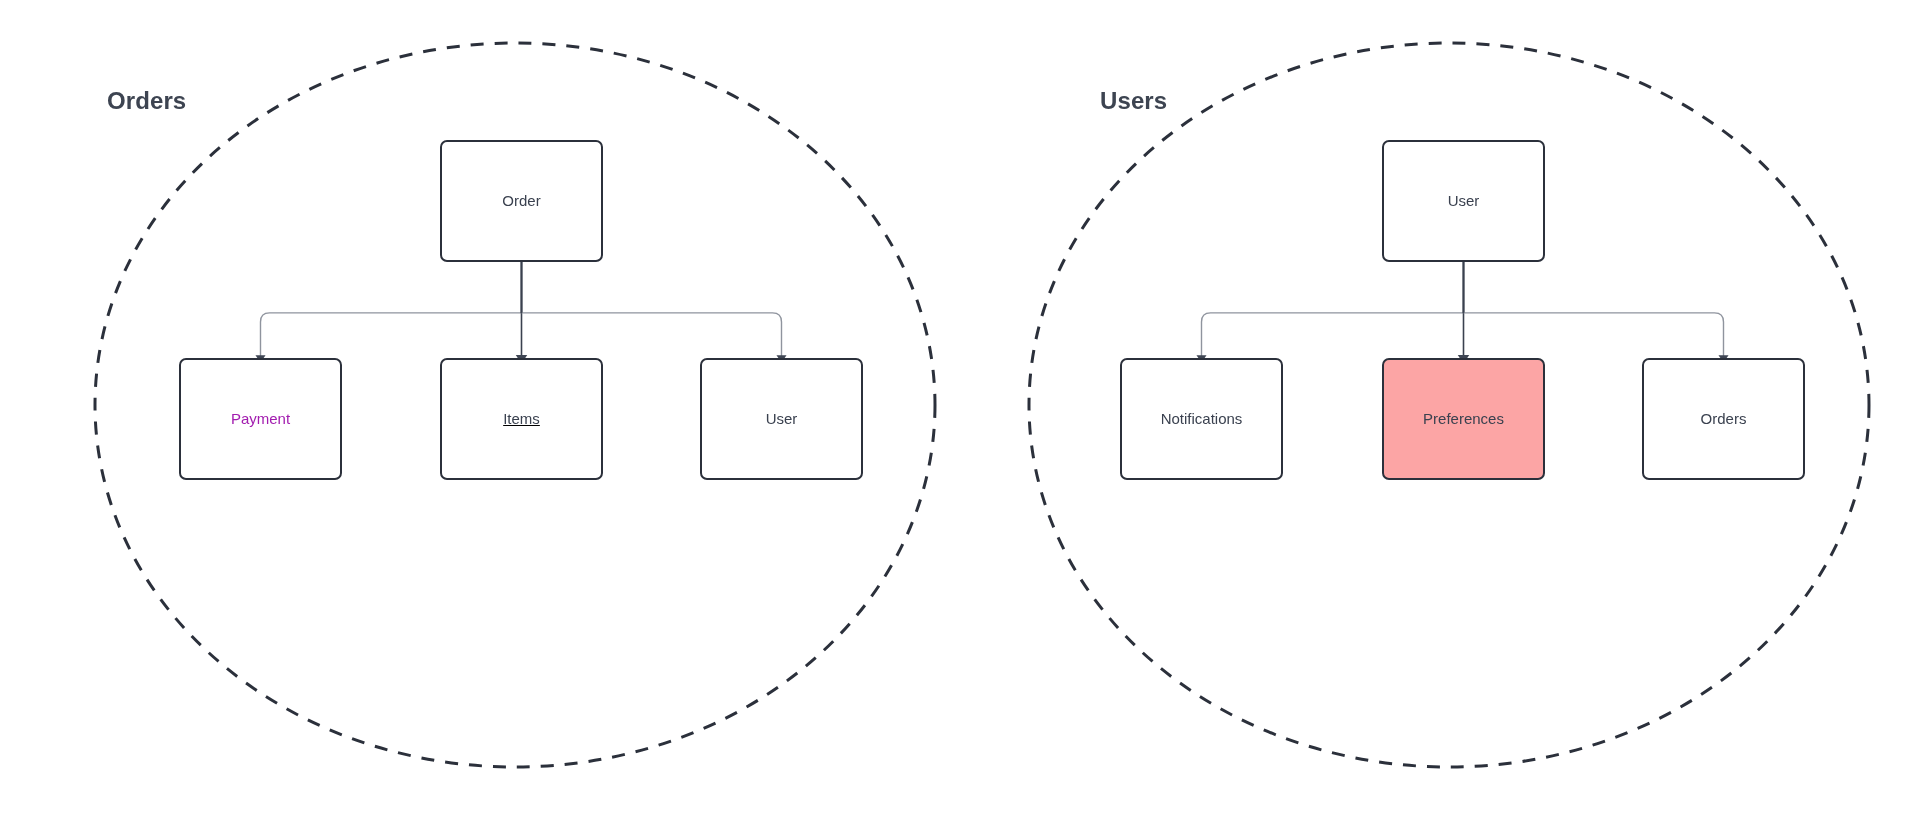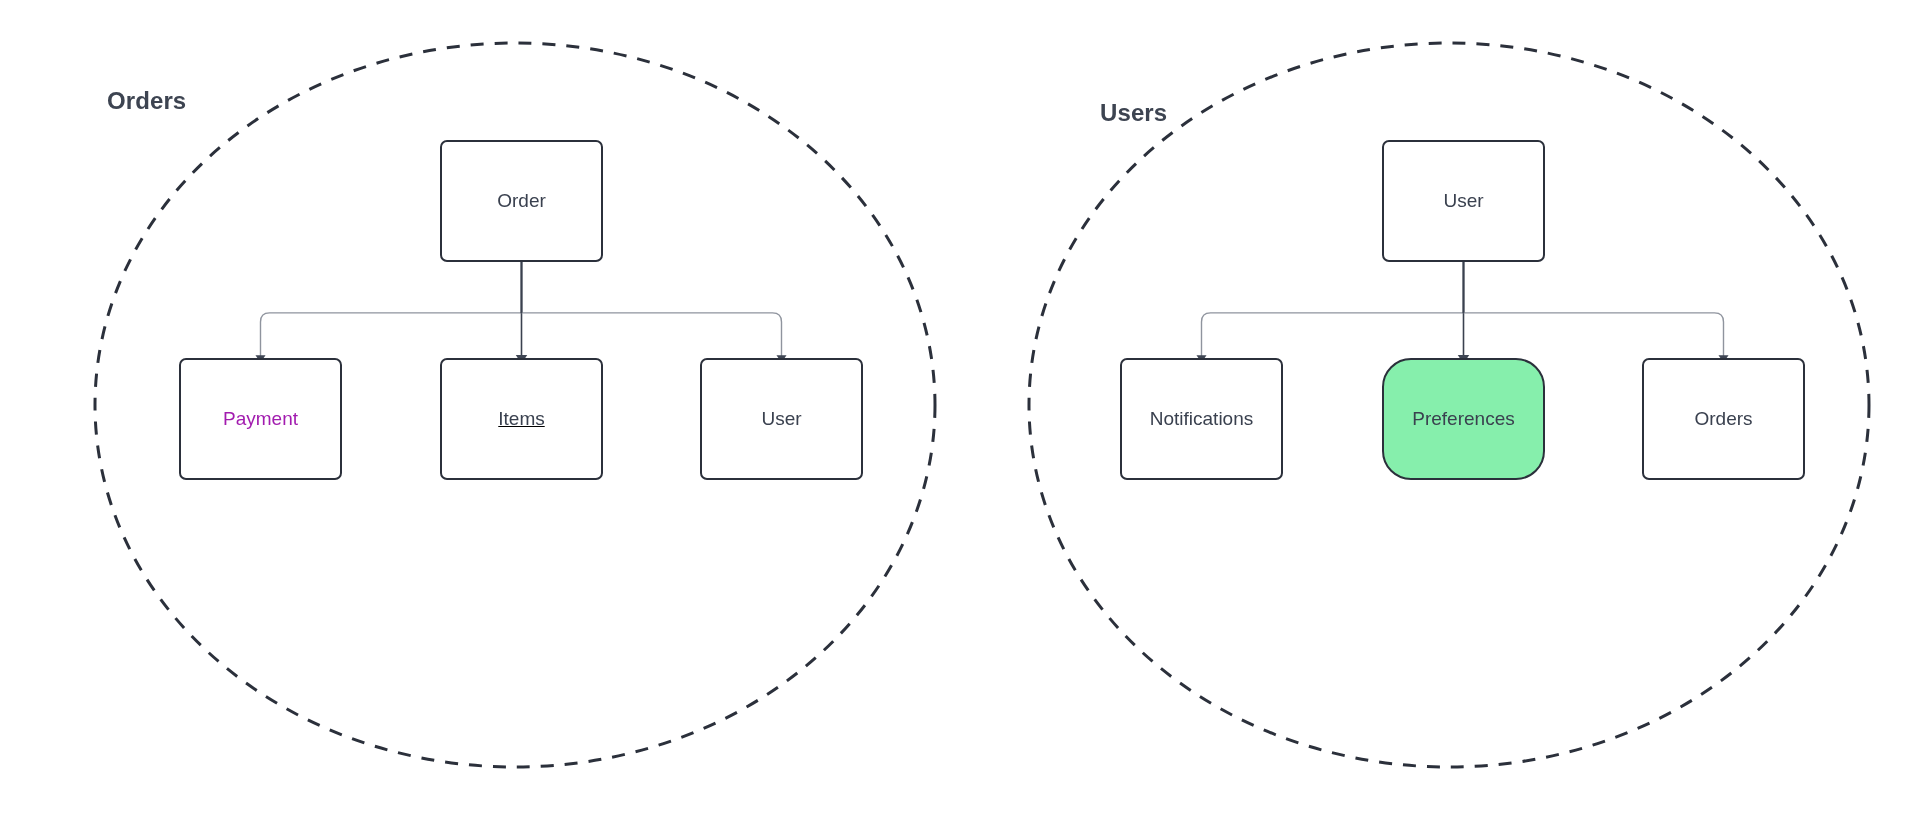--- a/index.html
+++ b/index.html
@@ -39,21 +39,21 @@
     position: absolute;
     box-sizing: border-box;
     background: #ffffff;
     border: 2px solid #2b303b;
     border-radius: 7px;
     display: flex;
     align-items: center;
     justify-content: center;
   }
   .node-label {
-    font-size: 19px;
+    font-size: 15px;
     color: #3a414f;
     text-align: left;
     line-height: 1.2;
     white-space: nowrap;
   }
 </style>
 </head>
 <body>
 
 <div id="canvas">
@@ -89,42 +89,42 @@
         </g>
         <g>
           <path d="M1463.5,312.88 L1714.5,312.88 Q1723.5,312.88 1723.5,321.88 L1723.5,357" fill="none" stroke="#8f949e" stroke-width="1.4" marker-end="url(#arrow)"></path>
           <path d="M1463.5,262 L1463.5,312.88" fill="none" stroke="#3a414f" stroke-width="1.6"></path>
         </g>
       </g>
   </svg>
 
   <div id="label-group">
       <div class="group-label" style="left: 107px; top: 87px;">Orders</div>
-      <div class="group-label" style="left: 1100px; top: 87px; margin-top: 12px;">Users</div>
+      <div class="group-label" style="left: 1100px; top: 87px;">Users</div>
     </div>
   <div id="node-group">
       <div class="node" style="left: 440px; top: 140px; width: 163px; height: 122px; border-color: rgb(43, 48, 59); background: rgb(255, 255, 255);">
         <span class="node-label" style="color: rgb(58, 65, 79);">Order</span>
       </div>
       <div class="node" style="left: 179px; top: 358px; width: 163px; height: 122px; border-color: rgb(43, 48, 59); background: rgb(255, 255, 255);">
         <span class="node-label" style="color: #a21caf;">Payment</span>
       </div>
       <div class="node" style="left: 440px; top: 358px; width: 163px; height: 122px; border-color: rgb(43, 48, 59); background: rgb(255, 255, 255); text-decoration: underline;">
         <span class="node-label" style="color: rgb(58, 65, 79);">Items</span>
       </div>
       <div class="node" style="left: 700px; top: 358px; width: 163px; height: 122px; border-color: rgb(43, 48, 59); background: rgb(255, 255, 255);">
         <span class="node-label" style="color: rgb(58, 65, 79);">User</span>
       </div>
       <div class="node" style="left: 1382px; top: 140px; width: 163px; height: 122px; border-color: rgb(43, 48, 59); background: rgb(255, 255, 255);">
         <span class="node-label" style="color: rgb(58, 65, 79);">User</span>
       </div>
       <div class="node" style="left: 1120px; top: 358px; width: 163px; height: 122px; border-color: rgb(43, 48, 59); background: rgb(255, 255, 255);">
         <span class="node-label" style="color: rgb(58, 65, 79);">Notifications</span>
       </div>
-      <div class="node" style="left: 1382px; top: 358px; width: 163px; height: 122px; border-color: rgb(43, 48, 59); background: #86efac; border-radius: 29px;">
+      <div class="node" style="left: 1382px; top: 358px; width: 163px; height: 122px; border-color: rgb(43, 48, 59); background: #fca5a5;">
         <span class="node-label" style="color: rgb(58, 65, 79);">Preferences</span>
       </div>
       <div class="node" style="left: 1642px; top: 358px; width: 163px; height: 122px; border-color: rgb(43, 48, 59); background: rgb(255, 255, 255);">
         <span class="node-label" style="color: rgb(58, 65, 79);">Orders</span>
       </div>
     </div>
 
 </div>
 
 </body></html>

